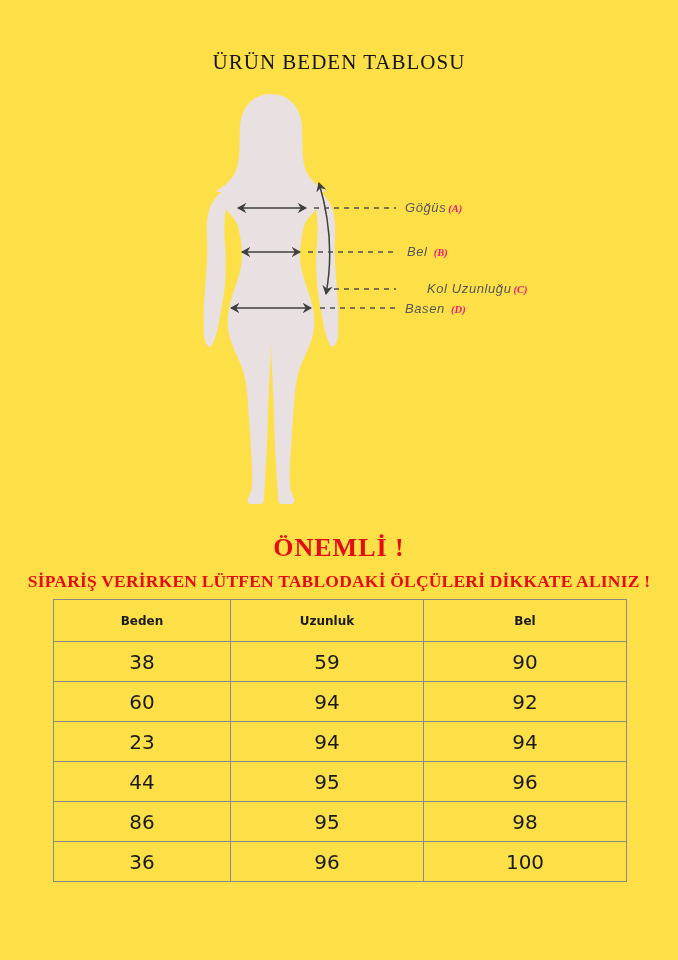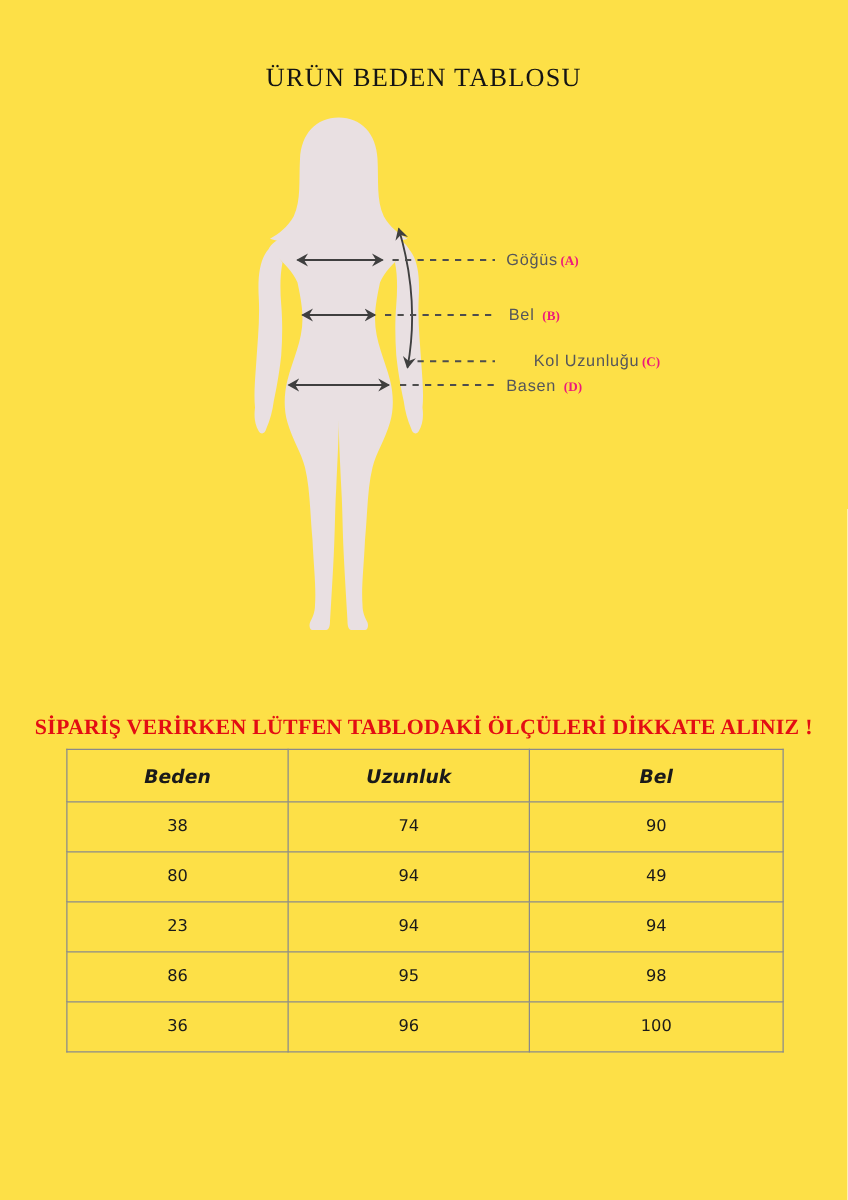--- a/index.html
+++ b/index.html
@@ -15,21 +15,21 @@
     text-align:center;
     font-family:"Liberation Serif", serif;
     font-size:21px;font-weight:400;color:#141414;
     letter-spacing:1px;
   }
   .figure-wrap{position:absolute;left:180px;top:88px;width:230px;height:424px;}
   .measure-label{
     position:absolute;
     font-family:"Liberation Sans", sans-serif;
     font-size:13px;color:#55565a;letter-spacing:0.6px;
-    white-space:nowrap;line-height:13px;
+    white-space:nowrap;line-height:13px;font-style:italic;
   }
   .measure-letter{
     font-family:"Liberation Serif", serif;
     font-size:10.5px;font-weight:700;color:#ed1a7b;
     letter-spacing:0;margin-left:2px;
   }
   .notice-heading{
     position:absolute;top:533px;left:0;width:678px;
     text-align:center;
     font-family:"Liberation Serif", serif;
@@ -48,22 +48,22 @@
     width:573px;
     border-collapse:collapse;
     table-layout:fixed;
     font-family:"DejaVu Sans", sans-serif;
   }
   table.size-table th, table.size-table td{
     border:1px solid #8a8a8a;
     text-align:center;vertical-align:middle;
     color:#1a1a1a;
   }
-  table.size-table th{height:39px;font-size:15px;font-weight:700;font-style:italic;}
-  table.size-table td{height:37px;font-size:13px;font-weight:400;}
+  table.size-table th{height:39px;font-size:12px;font-weight:700;}
+  table.size-table td{height:37px;font-size:20px;font-weight:400;}
   col.c1{width:177px;} col.c2{width:193px;} col.c3{width:203px;}
 </style>
 </head>
 <body>
 
 <div class="page">
 
   <div class="page-title">ÜRÜN BEDEN TABLOSU</div>
 
   <div class="figure-wrap">
@@ -131,50 +131,56 @@
   <div class="measure-label" style="left:407px;top:245px;">
     <span>Bel </span><span class="measure-letter">(B)</span>
   </div>
   <div class="measure-label" style="left:427px;top:282px;">
     <span>Kol Uzunluğu</span><span class="measure-letter">(C)</span>
   </div>
   <div class="measure-label" style="left:405px;top:302px;">
     <span>Basen </span><span class="measure-letter">(D)</span>
   </div>
 
+  <div class="notice-heading">ÖNEMLİ !</div>
   <div class="notice-warning">SİPARİŞ VERİRKEN LÜTFEN TABLODAKİ ÖLÇÜLERİ DİKKATE ALINIZ !</div>
 
   <table class="size-table">
     <colgroup>
         <col class="c1">
         <col class="c2">
         <col class="c3">
       </colgroup>
     <thead>
       <tr>
         <th>Beden</th>
         <th>Uzunluk</th>
         <th>Bel</th>
       </tr>
     </thead>
     <tbody>
       <tr>
         <td>38</td>
-        <td>74</td>
+        <td>59</td>
         <td>90</td>
       </tr>
       <tr>
-        <td>80</td>
+        <td>60</td>
         <td>94</td>
-        <td>49</td>
+        <td>92</td>
       </tr>
       <tr>
         <td>23</td>
         <td>94</td>
         <td>94</td>
+      </tr>
+      <tr>
+        <td>44</td>
+        <td>95</td>
+        <td>96</td>
       </tr>
       <tr>
         <td>86</td>
         <td>95</td>
         <td>98</td>
       </tr>
       <tr>
         <td>36</td>
         <td>96</td>
         <td>100</td>

